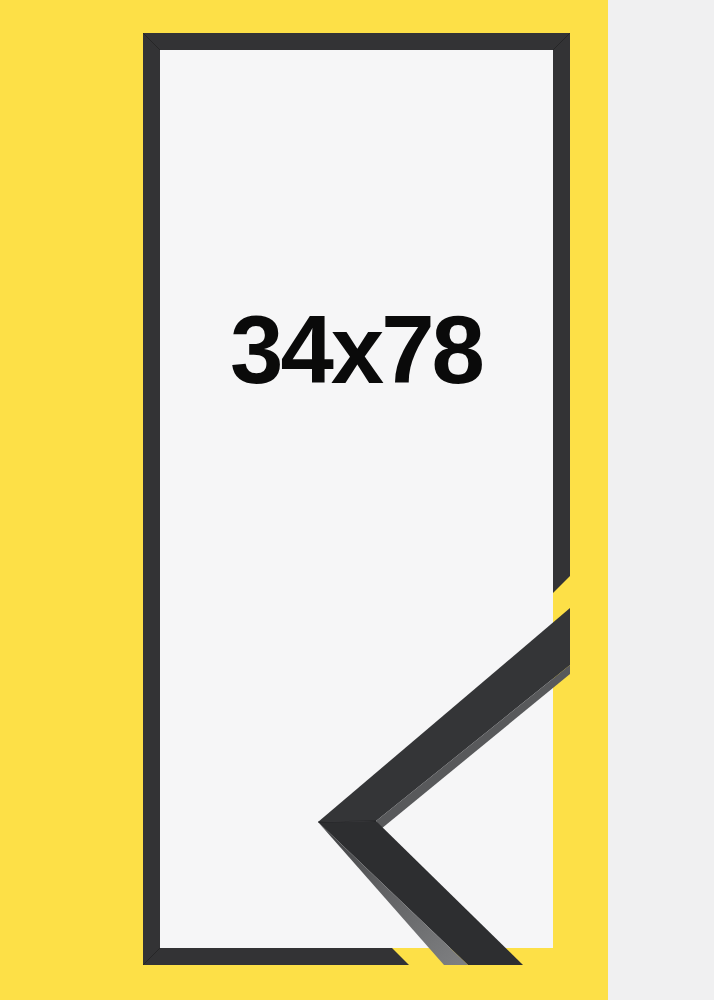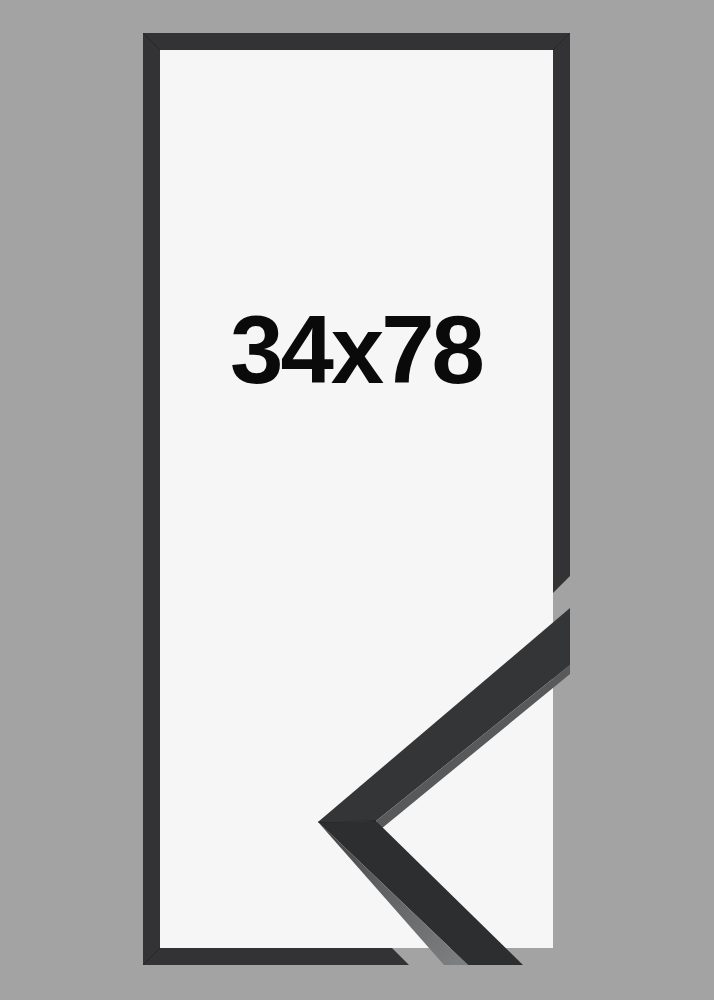--- a/index.html
+++ b/index.html
@@ -3,23 +3,23 @@
 <meta charset="utf-8">
 <style>
   html, body {
     margin: 0;
     padding: 0;
     background: #f0f0f1;
     font-family: "Liberation Sans", sans-serif;
   }
   .stage {
     position: relative;
-    width: 714px;
+    width: 608px;
     height: 1000px;
-    background: #a3a3a3;
+    background: #fde047;
     overflow: hidden;
   }
   .stage svg {
     position: absolute;
     inset: 0;
     display: block;
   }
   .size-label-text {
     font-family: "Liberation Sans", "DejaVu Sans", sans-serif;
     font-weight: bold;

